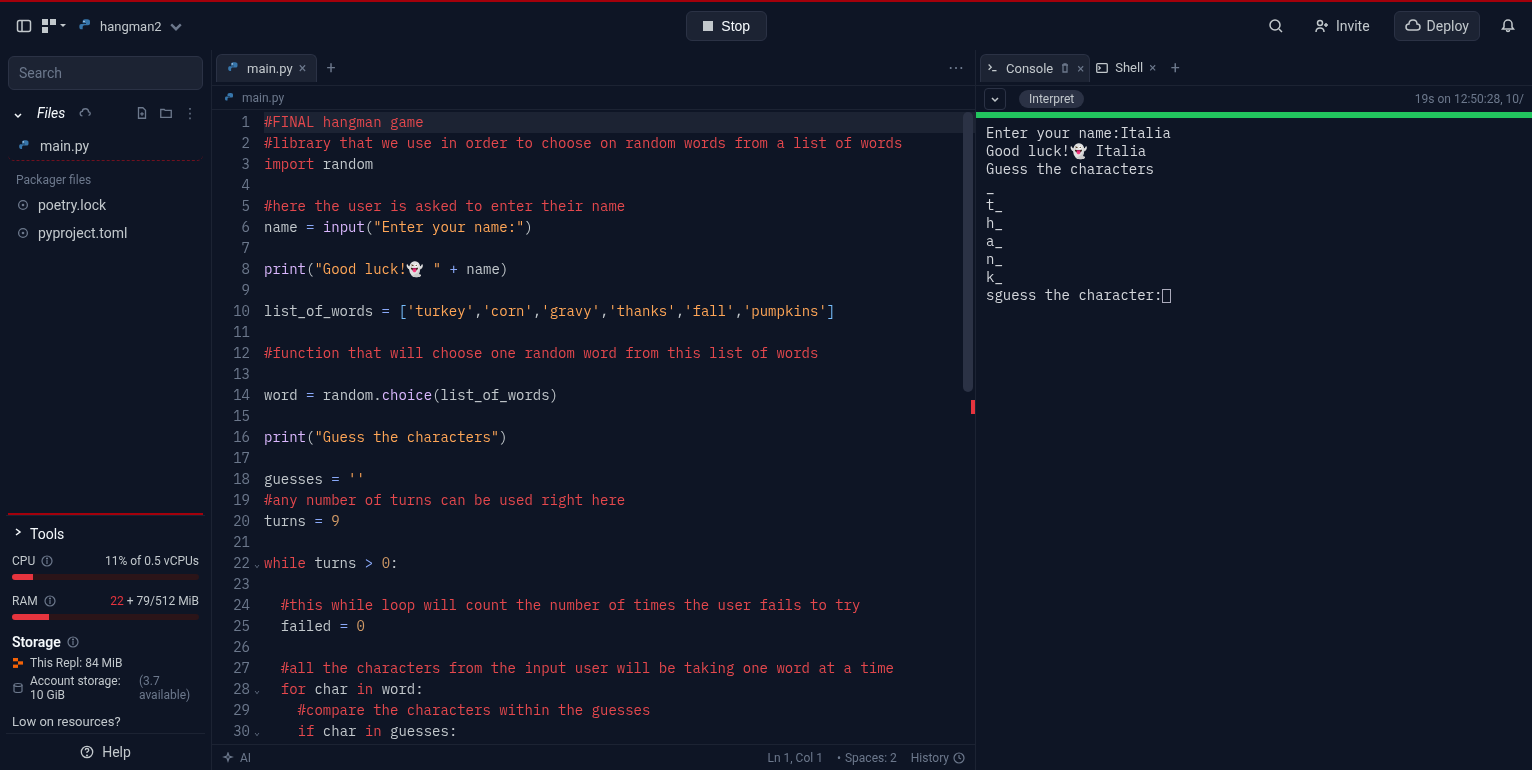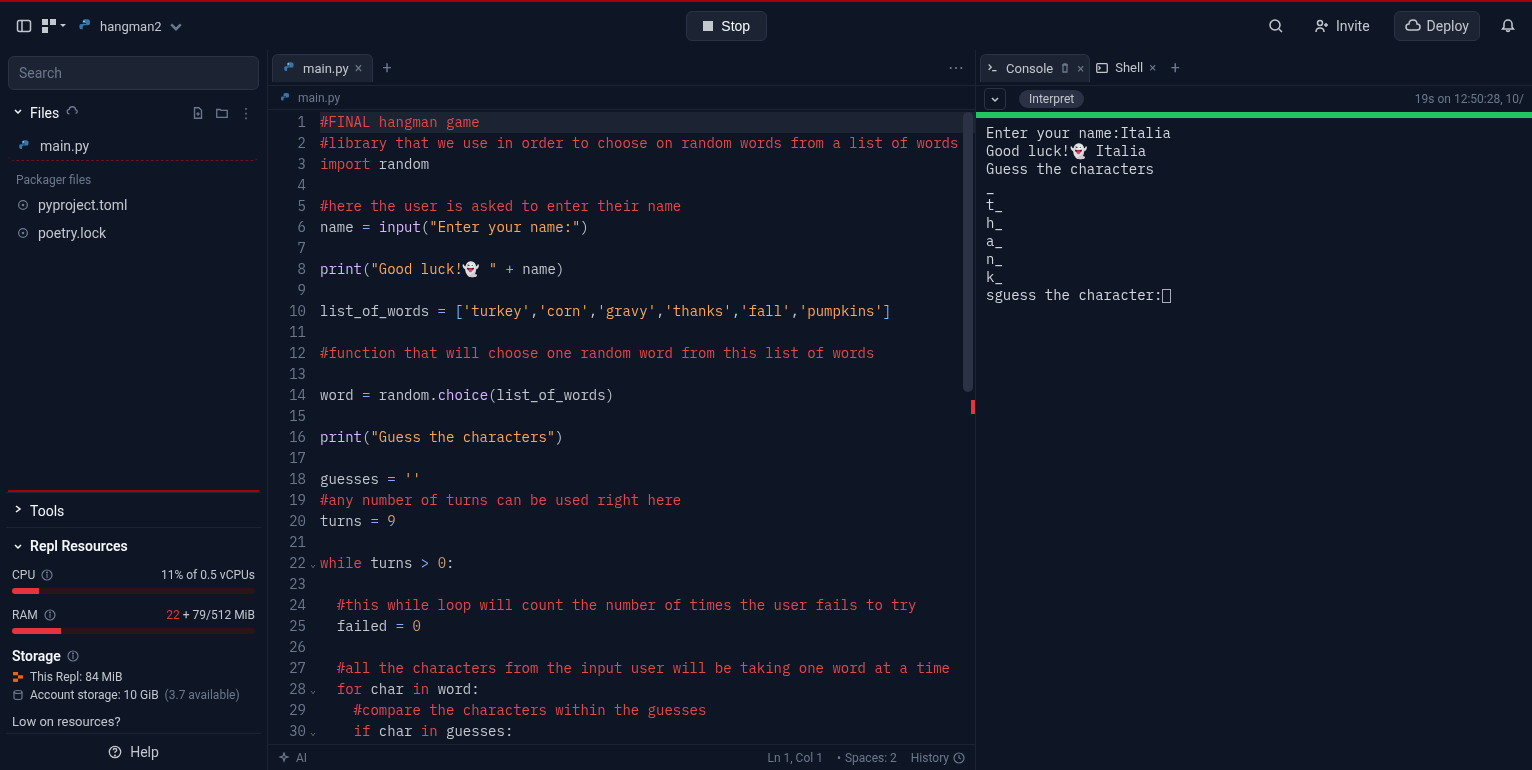--- a/index.html
+++ b/index.html
@@ -41,34 +41,34 @@
 .run-btn .square { width: 10px; height: 10px; background: #c2c8cc; }
 .top-action {
   display: flex; align-items: center; gap: 6px; color: #c2c8cc;
   padding: 6px 10px; border-radius: 6px; font-size: 14px;
 }
 .top-action.deploy { background: #1c2333; border: 1px solid #2b3245; }
 
 .main { flex: 1; display: flex; min-height: 0; }
 
 .sidebar {
-  width: 268px; background: #0e1525;
+  width: 212px; background: #0e1525;
   display: flex; flex-direction: column; padding: 0 6px;
   border-right: 1px solid #1c2333;
 }
 .search {
   margin: 6px 2px; background: #1c2333; border-radius: 6px;
   padding: 8px 10px; color: #6c788c; font-size: 14px;
   border: 1px solid #2b3245;
 }
 .files-hdr {
   display: flex; align-items: center; padding: 8px 6px 6px 6px;
   color: #f5f9fc; gap: 6px; font-size: 14px;
 }
-.files-hdr .label { display:flex; align-items:flex-start; gap:6px; }
+.files-hdr .label { display:flex; align-items:flex-end; gap:13px;font-style:italic; }
 .files-hdr .spacer { flex: 1; }
 .files-hdr .mini { width: 18px; height: 18px; display: flex; align-items: center; justify-content: center; color: #6c788c; }
 .file-item {
   display: flex; align-items: center; gap: 8px; padding: 6px 10px;
   color: #c2c8cc; border-radius: 6px; font-size: 14px;
 }
 .file-item.dashed { border-bottom: 1px dashed #6f111f; margin: 4px 2px 6px 2px; }
 .pkg-label { color: #6c788c; font-size: 12px; padding: 6px 10px 4px 10px; }
 .sidebar-mid { flex:1; }
 .tools-row {
@@ -270,47 +270,41 @@
           <span>main.py</span>
         </div>
       </div>
     <div class="pkg-label">Packager files</div>
     <div id="pkg-list">
         <div class="file-item">
           <svg viewBox="0 0 16 16" width="14" height="14">
             <circle cx="8" cy="8" r="5" fill="none" stroke="#6c788c" stroke-width="1.5"></circle>
             <circle cx="8" cy="8" r="1.5" fill="#6c788c"></circle>
           </svg>
-          <span>pyproject.toml</span>
+          <span>poetry.lock</span>
         </div>
         <div class="file-item">
           <svg viewBox="0 0 16 16" width="14" height="14">
             <circle cx="8" cy="8" r="5" fill="none" stroke="#6c788c" stroke-width="1.5"></circle>
             <circle cx="8" cy="8" r="1.5" fill="#6c788c"></circle>
           </svg>
-          <span>poetry.lock</span>
+          <span>pyproject.toml</span>
         </div>
       </div>
 
     <div class="sidebar-mid"></div>
     <div class="red-line"></div>
 
     <div class="tools-row">
       <svg width="12" height="12" viewBox="0 0 12 12" fill="none" stroke="currentColor" stroke-width="1.5">
           <path d="M4 3l4 3-4 3"></path>
         </svg>
       <span>Tools</span>
     </div>
 
-    <div class="repl-res-hdr">
-      <svg width="12" height="12" viewBox="0 0 12 12" fill="none" stroke="currentColor" stroke-width="1.5">
-          <path d="M3 5l3 3 3-3"></path>
-        </svg>
-      <span>Repl Resources</span>
-    </div>
 
     <div class="res-row">
       <div class="lbl">
           <span>CPU</span>
         <svg width="12" height="12" viewBox="0 0 12 12" fill="none" stroke="#6c788c" stroke-width="1.2">
             <circle cx="6" cy="6" r="5"></circle>
             <line x1="6" y1="5" x2="6" y2="9"></line>
             <circle cx="6" cy="3.5" r="0.5" fill="#6c788c"></circle>
           </svg>
       </div>

